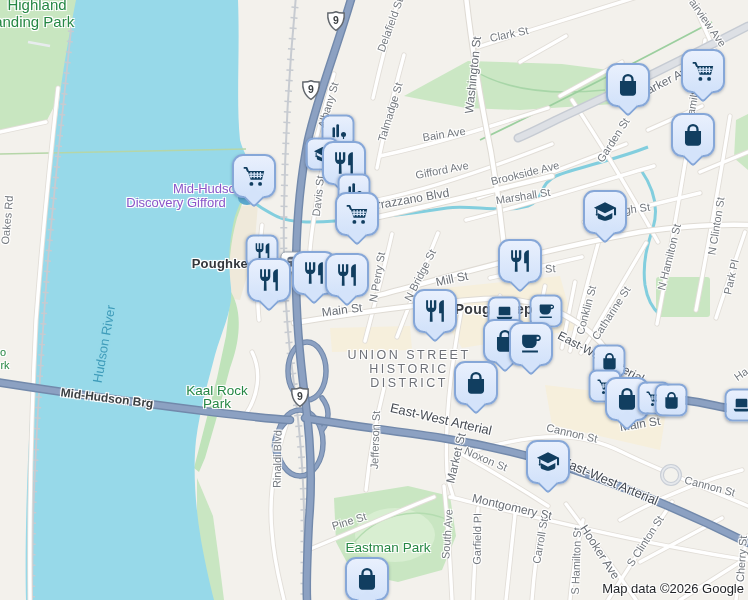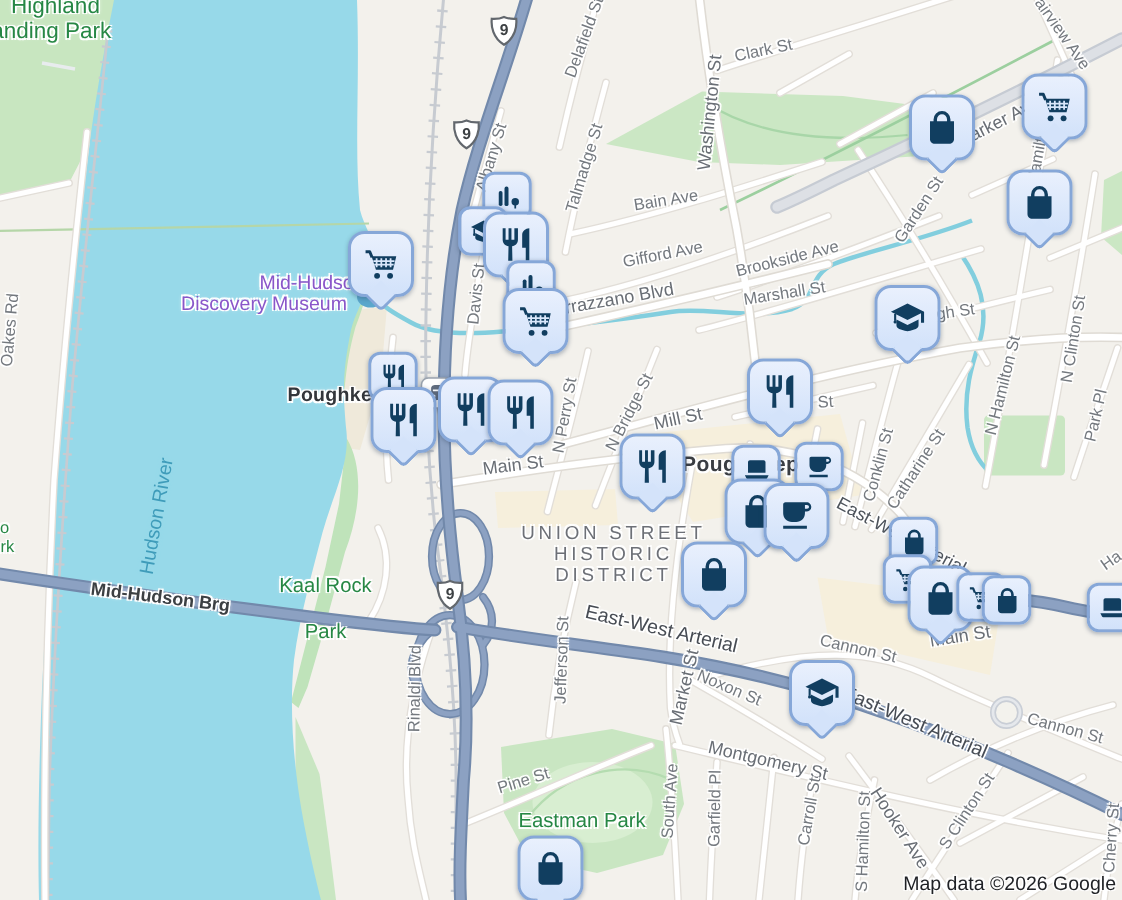--- a/index.html
+++ b/index.html
@@ -171,23 +171,23 @@
 
   <div class="layer" id="labels">
       <div class="lbl parklg" style="left: 37px; top: 4px;">Highland</div>
       <div class="lbl parklg" style="left: 30px; top: 21px;">Landing Park</div>
       <div class="lbl st" style="left: 7px; top: 220px; transform: translate(-50%, -50%) rotate(-85deg);">Oakes Rd</div>
       <div class="lbl frag" style="left: 3px; top: 352px;">o</div>
       <div class="lbl frag" style="left: 5px; top: 365px;">rk</div>
       <div class="lbl water" style="left: 104px; top: 344px; transform: translate(-50%, -50%) rotate(-80deg);">Hudson River</div>
       <div class="lbl brg" style="left: 107px; top: 398px; transform: translate(-50%, -50%) rotate(7deg);">Mid-Hudson Brg</div>
       <div class="lbl park" style="left: 217px; top: 390px; text-align: center;">Kaal Rock</div>
-      <div class="lbl park" style="left: 217px; top: 421px;">Park</div>
+      <div class="lbl park" style="left: 217px; top: 403px;">Park</div>
       <div class="lbl mus" style="left: 208px; top: 188px;">Mid-Hudson</div>
-      <div class="lbl mus" style="left: 176px; top: 202px;">Discovery Museum</div>
+      <div class="lbl mus" style="left: 176px; top: 202px;">Discovery Gifford</div>
       <div class="lbl city" style="left: 237px; top: 263px;">Poughkeepsie</div>
       <div class="lbl city2" style="left: 504px; top: 309px;">Poughkeepsie</div>
       <div class="lbl dist" style="left: 409px; top: 355px;">UNION STREET</div>
       <div class="lbl dist" style="left: 409px; top: 369px;">HISTORIC</div>
       <div class="lbl dist" style="left: 409px; top: 383px;">DISTRICT</div>
       <div class="lbl st" style="left: 509px; top: 34px; transform: translate(-50%, -50%) rotate(-12deg);">Clark St</div>
       <div class="lbl stm" style="left: 473px; top: 75px; transform: translate(-50%, -50%) rotate(-84deg);">Washington St</div>
       <div class="lbl st" style="left: 390px; top: 25px; transform: translate(-50%, -50%) rotate(-70deg);">Delafield St</div>
       <div class="lbl st" style="left: 390px; top: 112px; transform: translate(-50%, -50%) rotate(-73deg);">Talmadge St</div>
       <div class="lbl st" style="left: 328px; top: 105px; transform: translate(-50%, -50%) rotate(-73deg);">Albany St</div>

